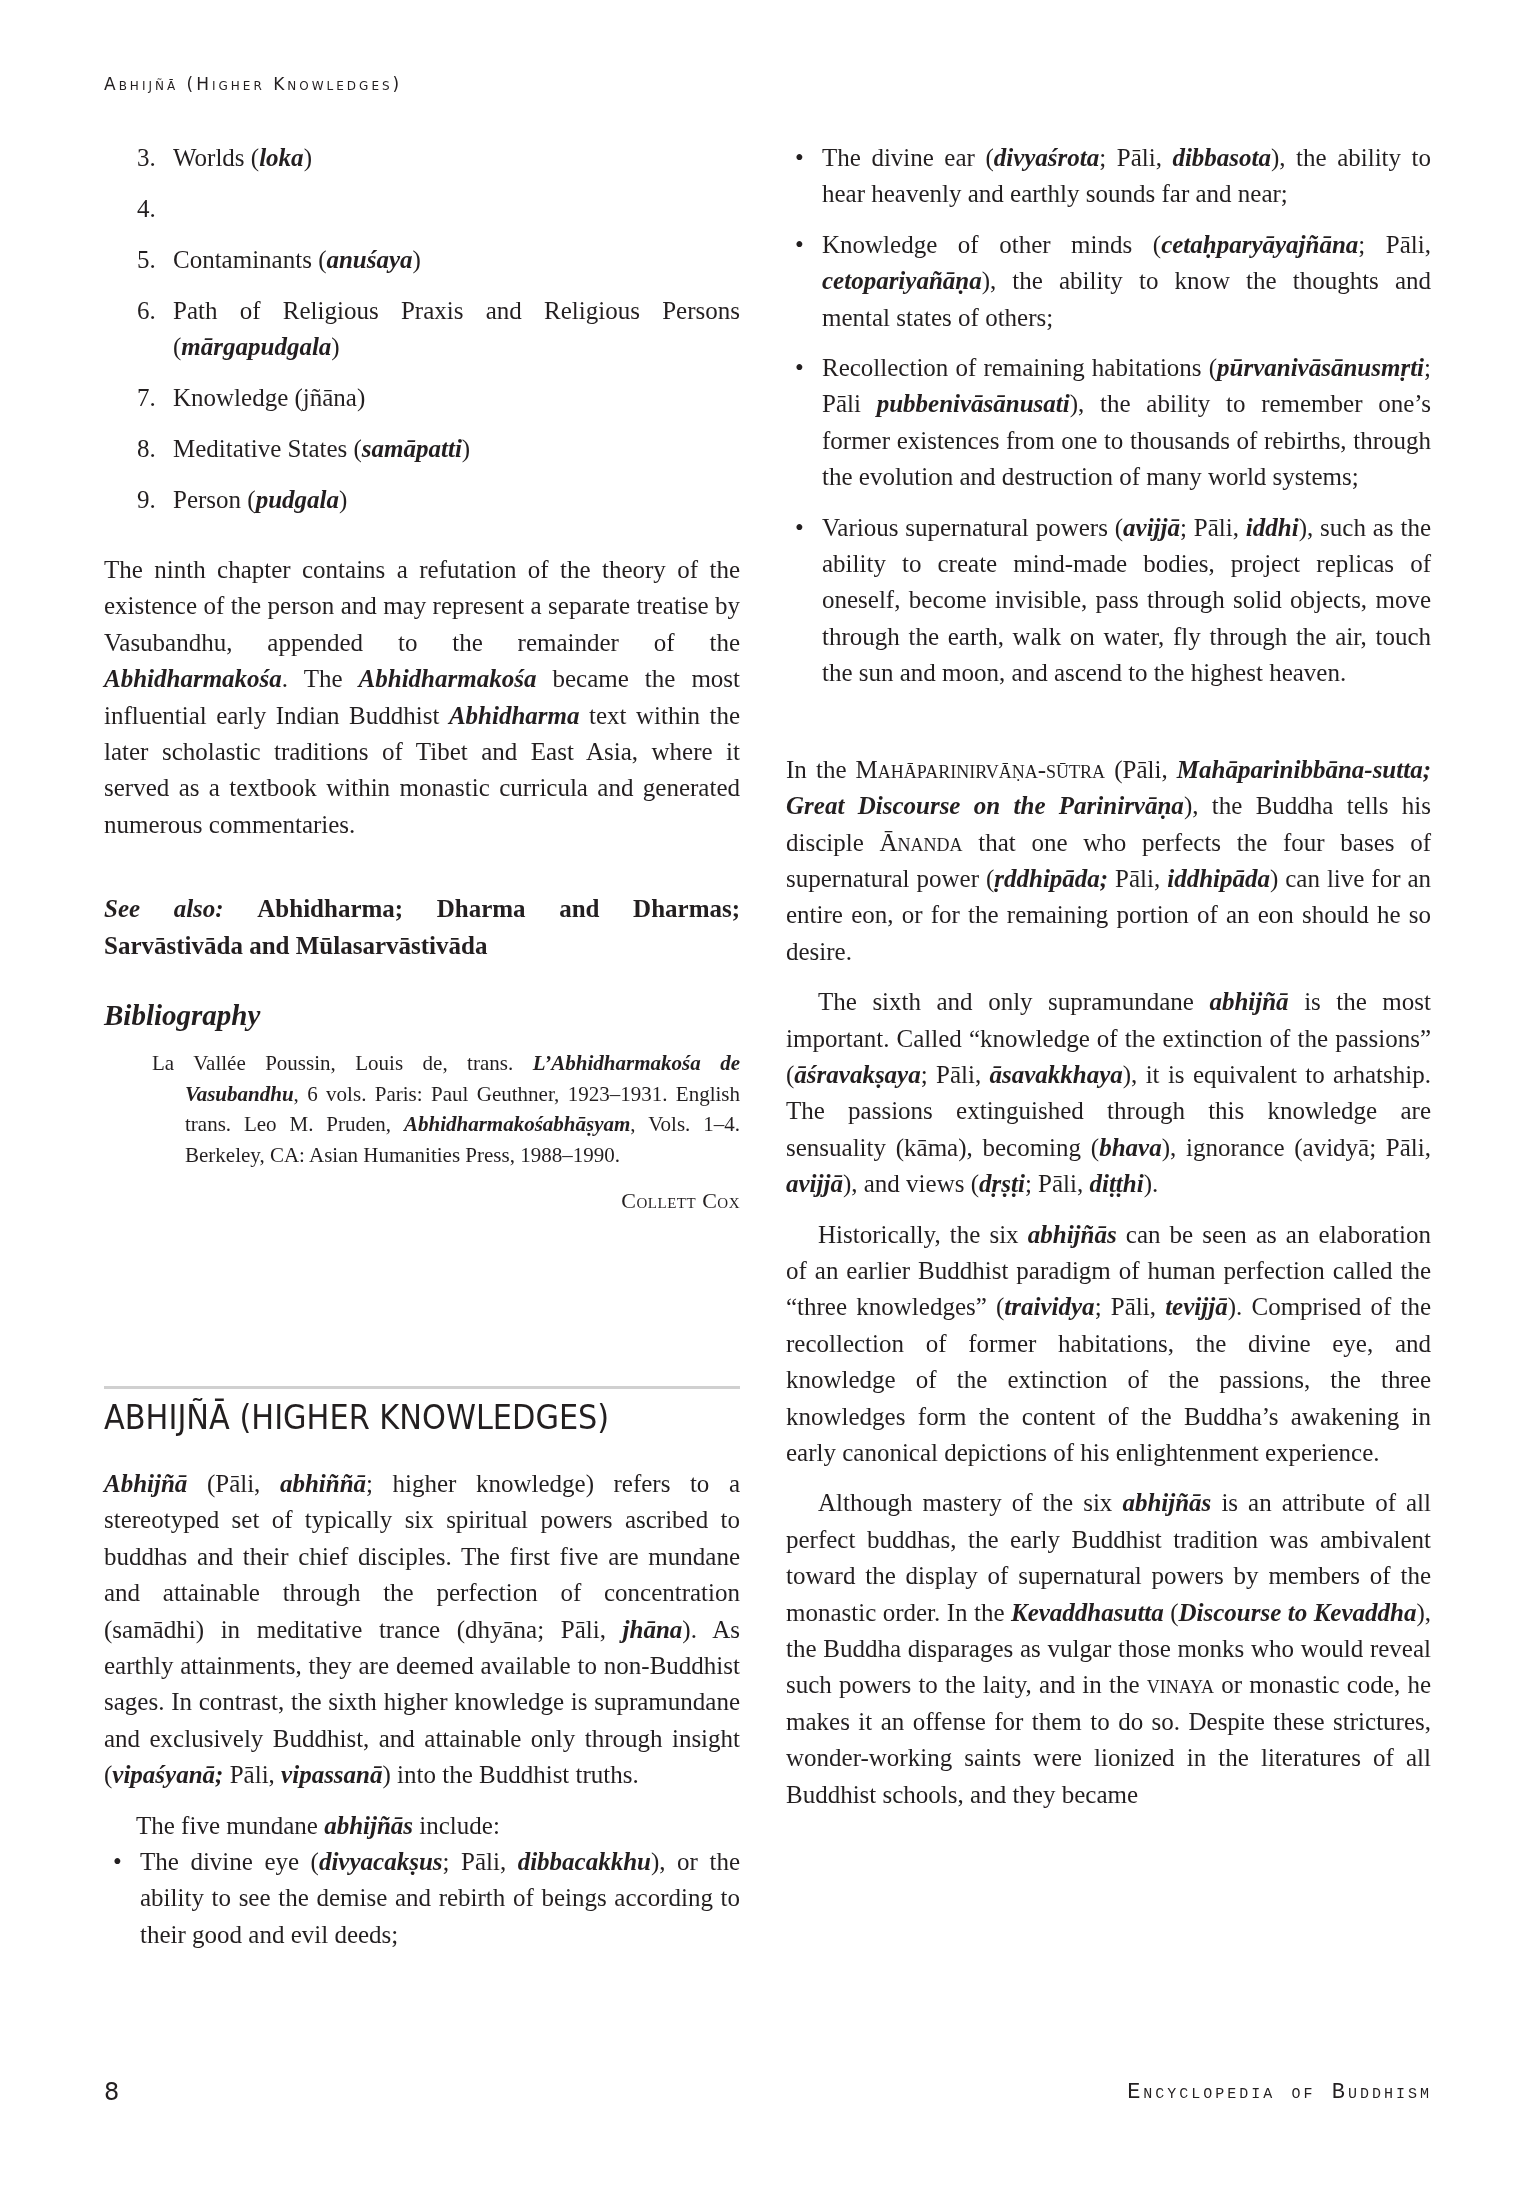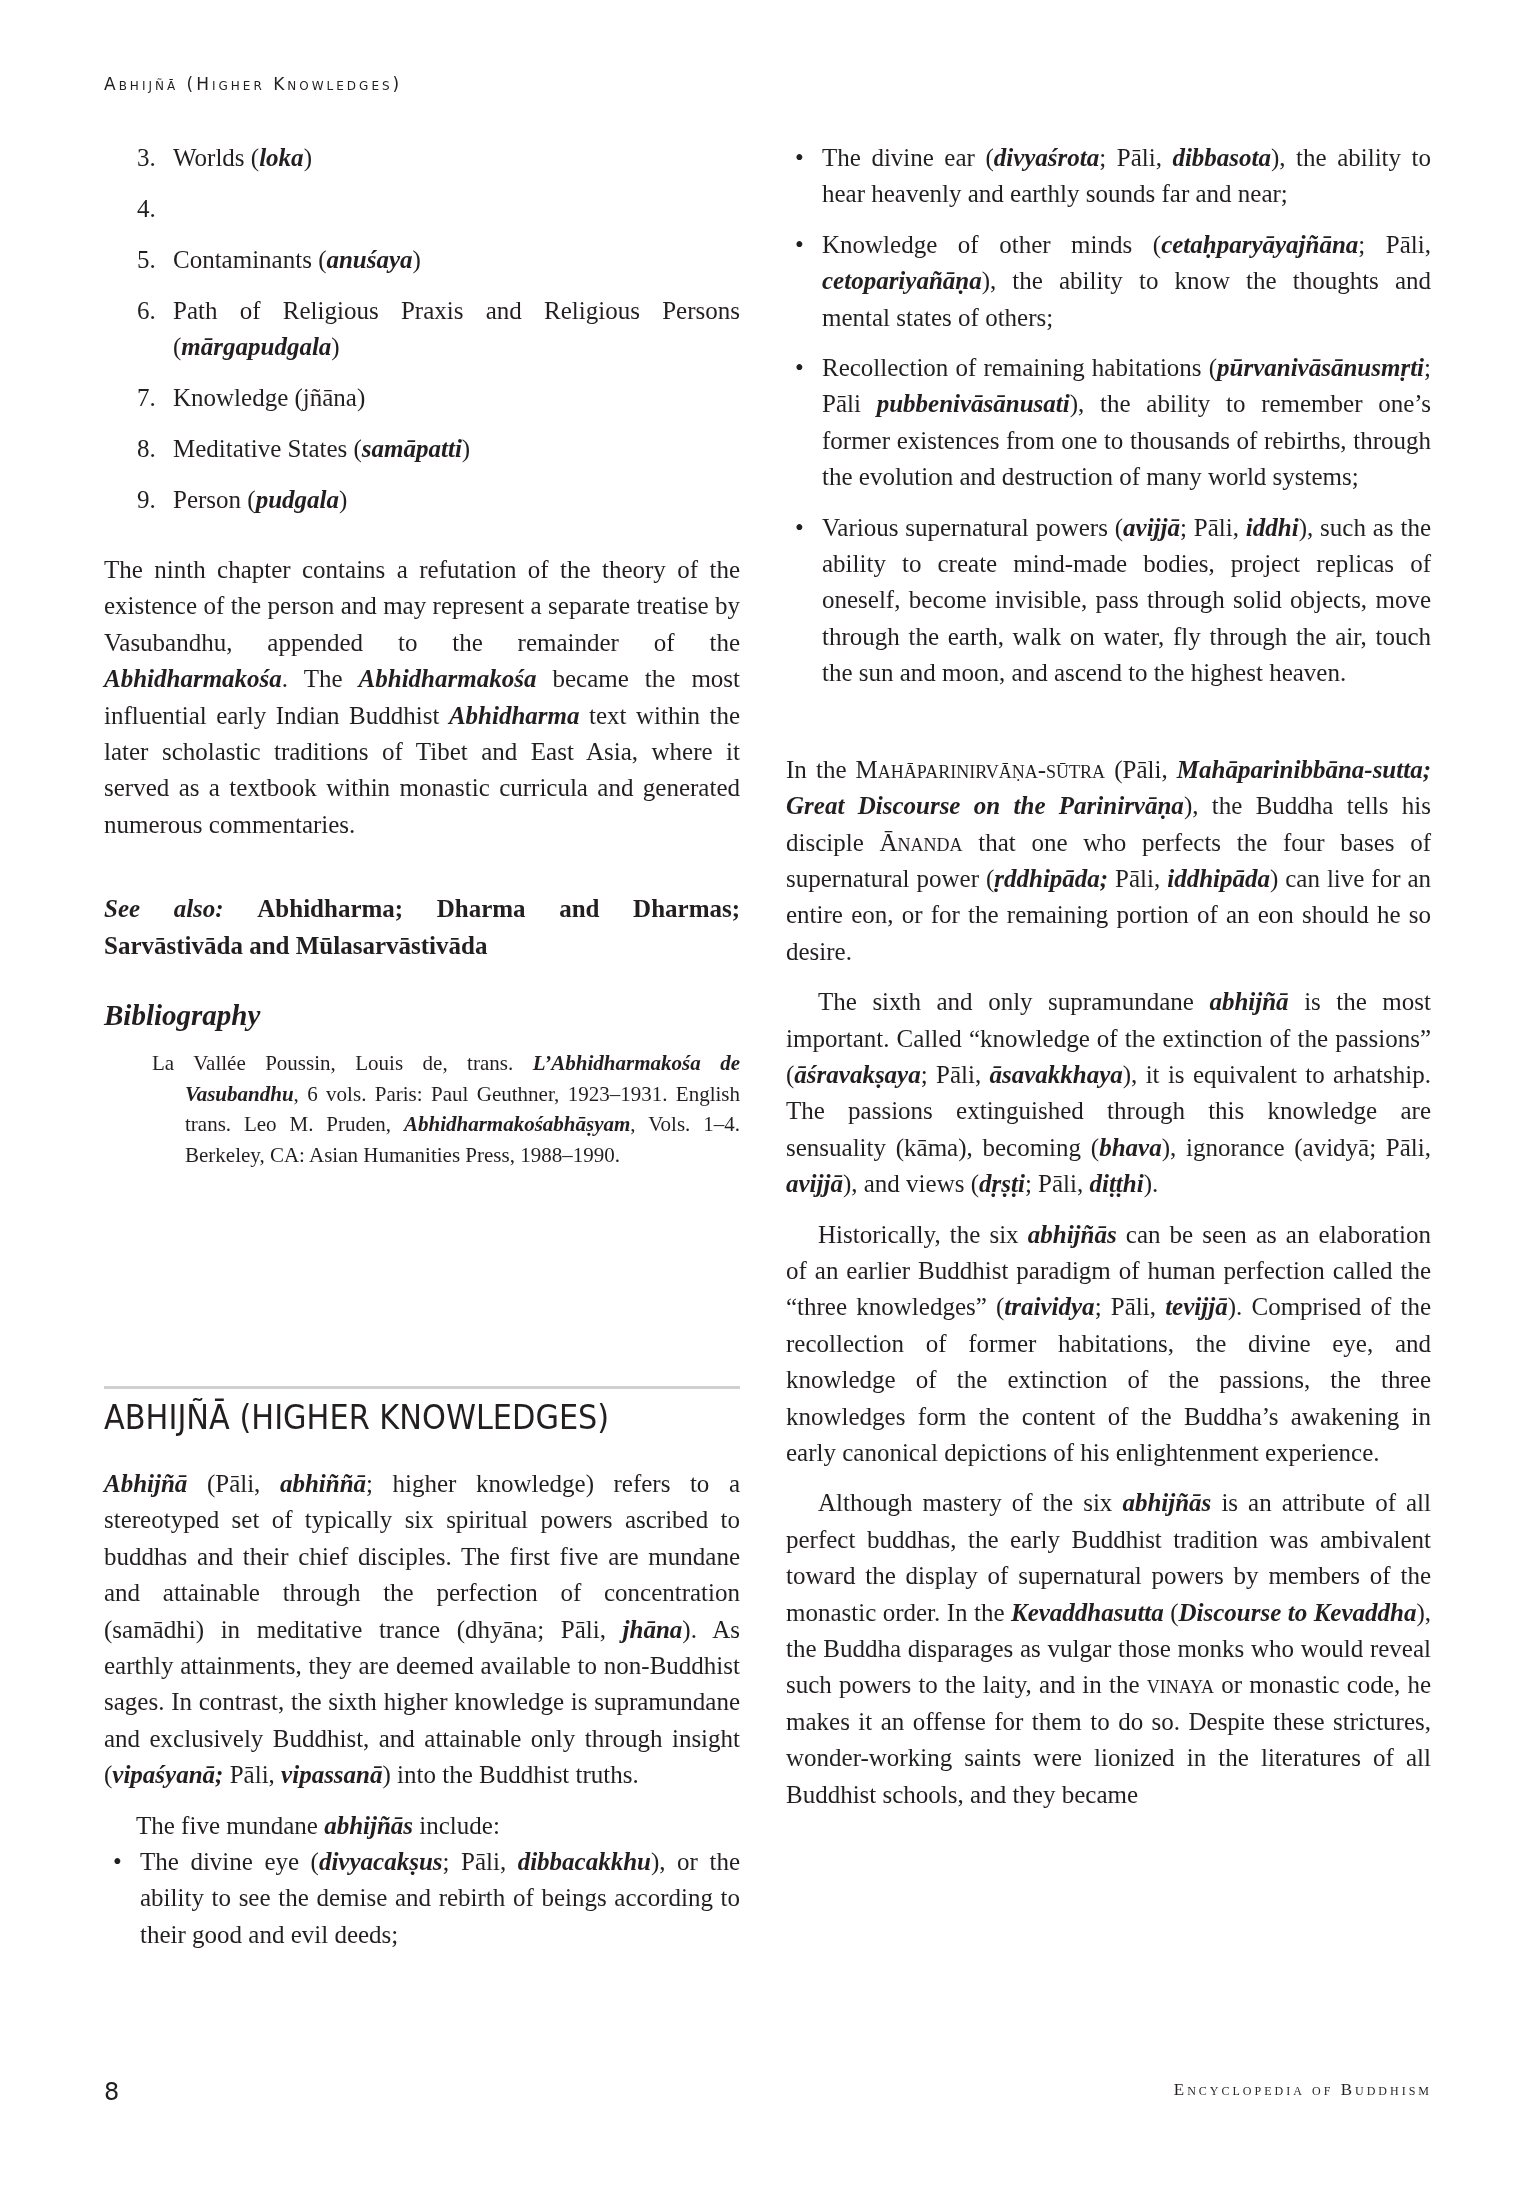--- a/index.html
+++ b/index.html
@@ -29,22 +29,22 @@
                  font-size: 33px; letter-spacing: 0px; font-weight: normal; color: #231f20; transform: scaleX(0.92); transform-origin: left; white-space: nowrap; }
   .col-left2 { position: absolute; left: 104px; top: 1466px; width: 636px; }
   ul.bullets { list-style: none; margin: 0; padding: 0; }
   ul.bullets li { position: relative; padding-left: 36px; font-size: 25px; line-height: 36.4px; text-align: justify; }
   ul.bullets li .bullet { position: absolute; left: 9px; top: 0; }
   ul.bullets li + li { margin-top: 14px; }
   .mt-14 { margin-top: 14px; }
   .mt-26 { margin-top: 26px; }
   .mt-60 { margin-top: 60px; }
   .footer-page { position: absolute; left: 104px; top: 2078px; font-size: 24px; font-family: "DejaVu Sans", sans-serif; }
-  .footer-title { position: absolute; right: 90px; top: 2080px; font-family: Liberation Serif, serif;
-                  font-size: 17px; letter-spacing: 3px; font-variant: small-caps; }
+  .footer-title { position: absolute; right: 90px; top: 2080px; font-family: Liberation Mono, monospace;
+                  font-size: 22px; letter-spacing: 3px; font-variant: small-caps; }
 </style>
 </head>
 <body>
 
 <div class="running-head">Abhijñā (Higher Knowledges)</div>
 
 <div class="col col-left">
   <ol class="chapters">
     <li>
         <span class="num">3.</span>
@@ -74,20 +74,21 @@
         <span class="txt"><span>Person (</span><i>pudgala</i><span>)</span></span>
       </li>
   </ol>
 
   <p class="gap-para"><span>The ninth chapter contains a refutation of the theory of the existence of the person and may represent a separate treatise by Vasubandhu, appended to the remainder of the </span><i>Abhidharmakośa</i><span>. The </span><i>Abhidharmakośa</i><span> became the most influential early Indian Buddhist </span><i>Abhidharma</i><span> text within the later scholastic traditions of Tibet and East Asia, where it served as a textbook within monastic curricula and generated numerous commentaries.</span></p>
 
   <p class="see-also"><i>See also:</i> <b>Abhidharma; Dharma and Dharmas; Sarvāstivāda and Mūlasarvāstivāda</b></p>
 
   <div class="biblio-head">Bibliography</div>
   <div class="biblio-entry"><span>La Vallée Poussin, Louis de, trans. </span><i>L’Abhidharmakośa de Vasubandhu</i><span>, 6 vols. Paris: Paul Geuthner, 1923–1931. English trans. Leo M. Pruden, </span><i>Abhidharmakośabhāṣyam</i><span>, Vols. 1–4. Berkeley, CA: Asian Humanities Press, 1988–1990.</span></div>
+  <div class="author">Collett Cox</div>
 </div>
 
 <div class="divider"></div>
 <div class="entry-title">ABHIJÑĀ (HIGHER KNOWLEDGES)</div>
 
 <div class="col-left2">
   <p><i>Abhijñā</i><span> (Pāli, </span><i>abhiññā</i><span>; higher knowledge) refers to a stereotyped set of typically six spiritual powers ascribed to buddhas and their chief disciples. The first five are mundane and attainable through the perfection of concentration (samādhi) in meditative trance (dhyāna; Pāli, </span><i>jhāna</i><span>). As earthly attainments, they are deemed available to non-Buddhist sages. In contrast, the sixth higher knowledge is supramundane and exclusively Buddhist, and attainable only through insight (</span><i>vipaśyanā;</i><span> Pāli, </span><i>vipassanā</i><span>) into the Buddhist truths.</span></p>
   <p class="indent mt-14"><span>The five mundane </span><i>abhijñās</i><span> include:</span></p>
   <ul class="bullets mt-26">
     <li><span class="bullet">•</span><span>The divine eye (</span><i>divyacakṣus</i><span>; Pāli, </span><i>dibbacakkhu</i><span>), or the ability to see the demise and rebirth of beings according to their good and evil deeds;</span></li>

